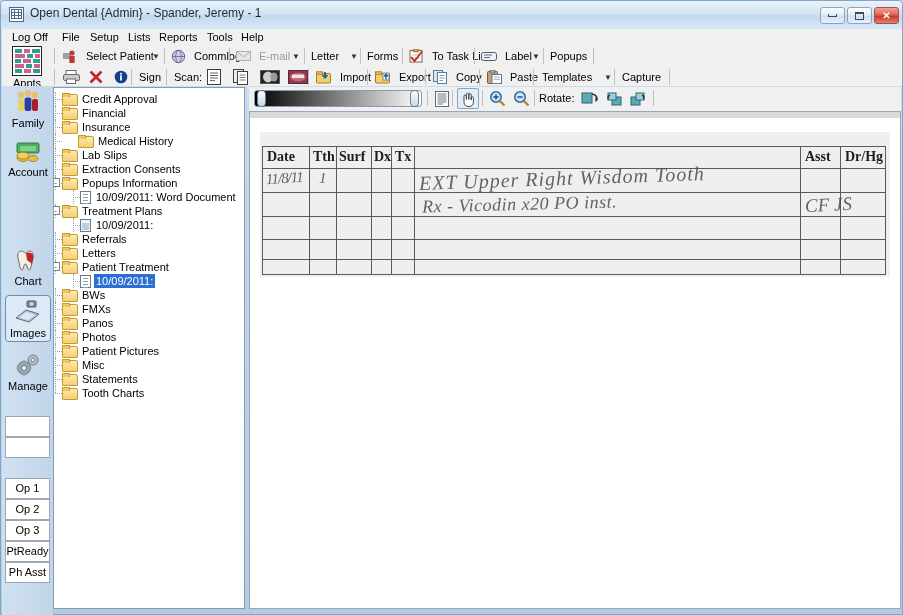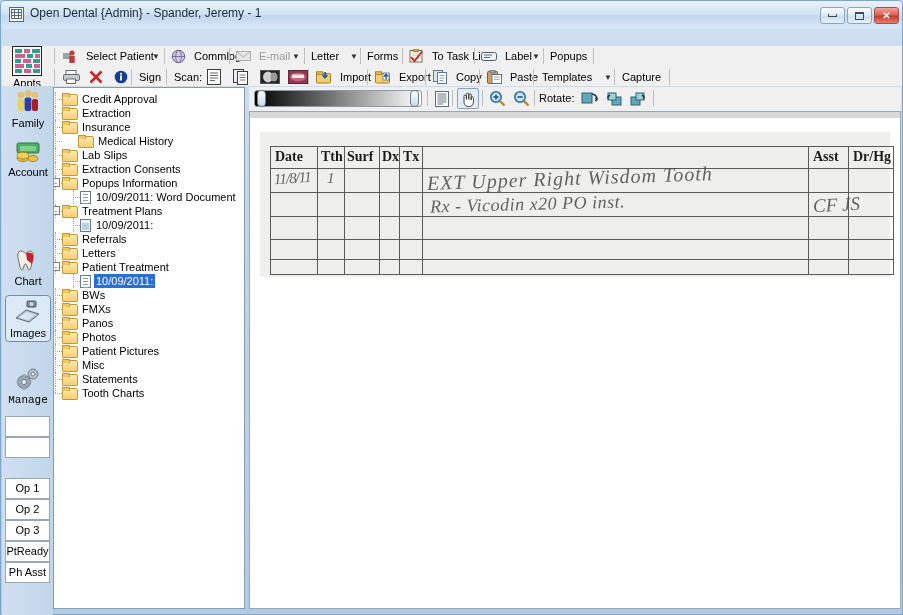--- a/index.html
+++ b/index.html
@@ -193,21 +193,21 @@
     position:absolute; left:0; top:0; width:652px; height:6px;
     background:#d9d9d9;
   }
 
   
   #paper {
     position:absolute; left:10px; top:20px; width:630px; height:145px;
     background:#efefed;
   }
   #paper .ptable {
-    position:absolute; left:10px; top:14px; width:624px; height:128px;
+    position:absolute; left:2px; top:14px; width:624px; height:128px;
   }
   .pline-h { position:absolute; left:0; background:#5a5a5a; height:1px; }
   .pline-v { position:absolute; top:0; background:#5a5a5a; width:1px; }
   .phead {
     position:absolute; font-family:"Liberation Serif", serif;
     font-size:14px; color:#1c1c1c; font-weight:600;
   }
   .hw {
     position:absolute; color:#4a4a4a;
     font-family:"Liberation Serif", serif;
@@ -263,20 +263,29 @@
     <div class="wbtn" id="btn-max">
       <div class="g">
           <span class="maxglyph"></span>
         </div>
     </div>
     <div class="wbtn" id="btn-close">
       <div class="g">✕</div>
     </div>
   </div>
 
+  <div id="menubar">
+    <div class="menu-item" style="left:5px;">Log Off</div>
+    <div class="menu-item" style="left:55px;">File</div>
+    <div class="menu-item" style="left:83px;">Setup</div>
+    <div class="menu-item" style="left:121px;">Lists</div>
+    <div class="menu-item" style="left:152px;">Reports</div>
+    <div class="menu-item" style="left:200px;">Tools</div>
+    <div class="menu-item" style="left:234px;">Help</div>
+  </div>
 
   <div id="toolbar-wrap">
 
     <div id="appts-btn">
       <div id="appts-icon">
         <s style="left:2px;top:2px;width:7px;background:#2f9e8f;"></s>
         <s style="left:11px;top:2px;width:6px;background:#d25f8f;"></s>
         <s style="left:19px;top:2px;width:8px;background:#2f9e8f;"></s>
         <s style="left:2px;top:7px;width:10px;background:#d25f8f;"></s>
         <s style="left:14px;top:7px;width:6px;background:#2f9e8f;"></s>
@@ -581,21 +590,21 @@
         <svg width="30" height="30" viewBox="0 0 30 30">
           <rect x="14" y="3" width="9" height="6" rx="1" fill="#7e8d9b" stroke="#4a5966"></rect>
           <circle cx="18.5" cy="6" r="2" fill="#cfd8e0"></circle>
           <path d="M3 20 L13 12 L26 16 L16 24 Z" fill="#b8c6d4" stroke="#5a6b7a"></path>
           <path d="M6 19.5 L13.5 14 L22 17 L15 22 Z" fill="#dde6ee"></path>
         </svg>
       </span>
       <span class="navlabel">Images</span>
     </div>
 
-    <div class="navbtn" style="top:279px;font-family:Liberation Mono, monospace;">
+    <div class="navbtn" style="top:265px;">
       <span class="navico">
         <svg width="30" height="30" viewBox="0 0 30 30">
           <g fill="#9aa7b4" stroke="#5a6773" stroke-width="0.8">
             <circle cx="11" cy="17" r="6.5"></circle>
               <circle cx="11" cy="17" r="2.6" fill="#e8eef4"></circle>
             <circle cx="20" cy="9" r="5" fill="#b7c3cf"></circle>
               <circle cx="20" cy="9" r="2" fill="#e8eef4"></circle>
           </g>
           <g fill="#9aa7b4">
             <rect x="10" y="9" width="2" height="3"></rect>
@@ -621,21 +630,21 @@
       <div class="dashh" style="left: 1px; top: 11px; width: 7px;"></div>
       <div class="dashv" style="left: 1px; top: 4px; height: 14px;"></div>
       <div class="tnode" style="left: 8px; top: 4px;">
         <span class="folder"></span>
         <span class="lbl">Credit Approval</span>
       </div>
       <div class="dashh" style="left: 1px; top: 25px; width: 7px;"></div>
       <div class="dashv" style="left: 1px; top: 18px; height: 14px;"></div>
       <div class="tnode" style="left: 8px; top: 18px;">
         <span class="folder"></span>
-        <span class="lbl">Extraction</span>
+        <span class="lbl">Financial</span>
       </div>
       <div class="dashh" style="left: 1px; top: 39px; width: 7px;"></div>
       <div class="dashv" style="left: 1px; top: 32px; height: 14px;"></div>
       <div class="tnode" style="left: 8px; top: 32px;">
         <span class="folder"></span>
         <span class="lbl">Insurance</span>
       </div>
       <div class="dashh" style="left: 1px; top: 53px; width: 7px;"></div>
       <div class="dashv" style="left: 1px; top: 46px; height: 14px;"></div>
       <div class="tnode" style="left: 8px; top: 46px; padding-left: 16px;">

